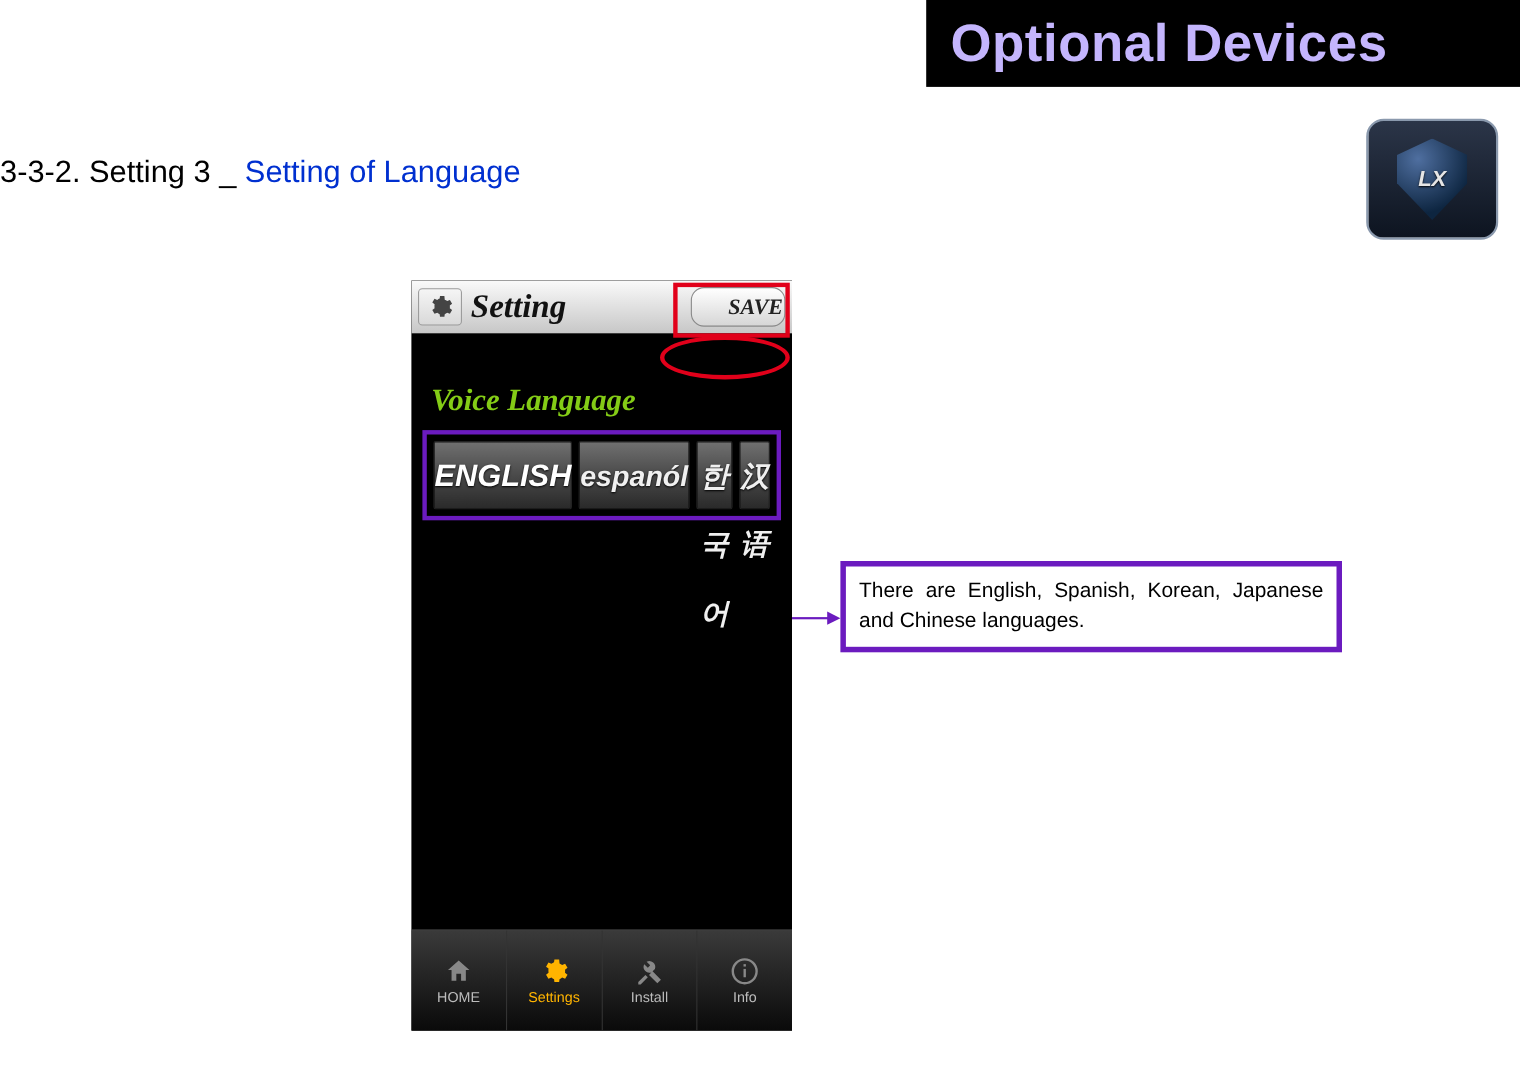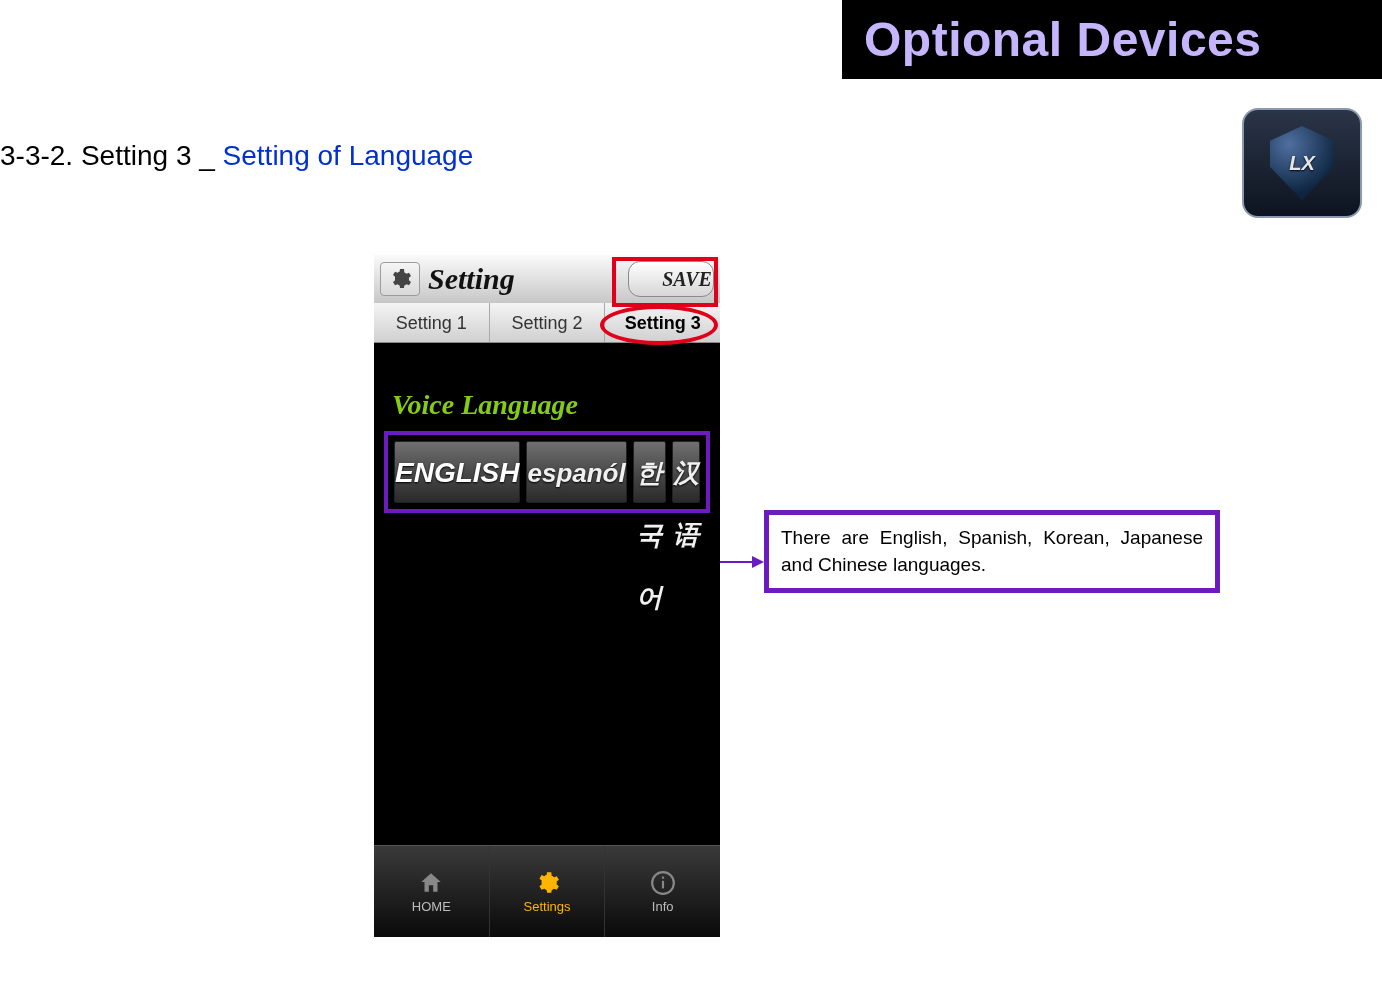--- a/index.html
+++ b/index.html
@@ -276,25 +276,20 @@
   <div class="phone-header">
     <div class="gear-box">
       <svg class="gear-icon-svg" viewBox="0 0 24 24">
         <path fill="#444" d="M12 8a4 4 0 100 8 4 4 0 000-8zm9 4a7.9 7.9 0 00-.1-1.3l2.1-1.6-2-3.4-2.5 1a7.8 7.8 0 00-2.2-1.3L16 2h-4l-.3 2.4a7.8 7.8 0 00-2.2 1.3l-2.5-1-2 3.4 2.1 1.6A7.9 7.9 0 007 12c0 .4 0 .9.1 1.3L5 14.9l2 3.4 2.5-1c.7.6 1.4 1 2.2 1.3L12 21h4l.3-2.4c.8-.3 1.5-.7 2.2-1.3l2.5 1 2-3.4-2.1-1.6c.1-.4.1-.9.1-1.3z"></path>
       </svg>
     </div>
     <div class="setting-title">Setting</div>
     <div class="save-btn">SAVE</div>
   </div>
 
-  <div class="tabs">
-    <div class="tab">Setting 1</div>
-    <div class="tab">Setting 2</div>
-    <div class="tab active">Setting 3</div>
-  </div>
 
   <div class="voice-title">Voice Language</div>
 
   <div class="lang-box">
     <div class="lang-btn selected">ENGLISH</div>
     <div class="lang-btn">espanól</div>
     <div class="lang-btn">한국어</div>
     <div class="lang-btn">汉语</div>
   </div>
 
@@ -307,20 +302,28 @@
       </div>
       <span>HOME</span>
     </div>
     <div class="nav-item active">
       <div class="nav-icon">
         <svg viewBox="0 0 24 24" width="26" height="26">
             <path fill="#ffb400" d="M12 8a4 4 0 100 8 4 4 0 000-8zm9 4c0-.4 0-.9-.1-1.3l2.1-1.6-2-3.4-2.5 1a7.8 7.8 0 00-2.2-1.3L16 2h-4l-.3 2.4a7.8 7.8 0 00-2.2 1.3l-2.5-1-2 3.4 2.1 1.6A7.9 7.9 0 007 12c0 .4 0 .9.1 1.3L5 14.9l2 3.4 2.5-1c.7.6 1.4 1 2.2 1.3L12 21h4l.3-2.4c.8-.3 1.5-.7 2.2-1.3l2.5 1 2-3.4-2.1-1.6c.1-.4.1-.9.1-1.3z"></path>
           </svg>
       </div>
       <span>Settings</span>
+    </div>
+    <div class="nav-item">
+      <div class="nav-icon">
+        <svg viewBox="0 0 24 24" width="26" height="26">
+            <path fill="#888" d="M22 19l-7-7 2-2a5 5 0 00-7-6l3 3-2 2-3-3a5 5 0 006 7l-2 2 7 7 3-3zM3 21l6-6 2 2-6 6H3v-2z"></path>
+          </svg>
+      </div>
+      <span>Install</span>
     </div>
     <div class="nav-item">
       <div class="nav-icon">
         <svg viewBox="0 0 24 24" width="26" height="26">
             <circle cx="12" cy="12" r="10" fill="none" stroke="#888" stroke-width="2"></circle>
             <rect x="11" y="10" width="2" height="7" fill="#888"></rect>
             <rect x="11" y="6" width="2" height="2" fill="#888"></rect>
           </svg>
       </div>
       <span>Info</span>

